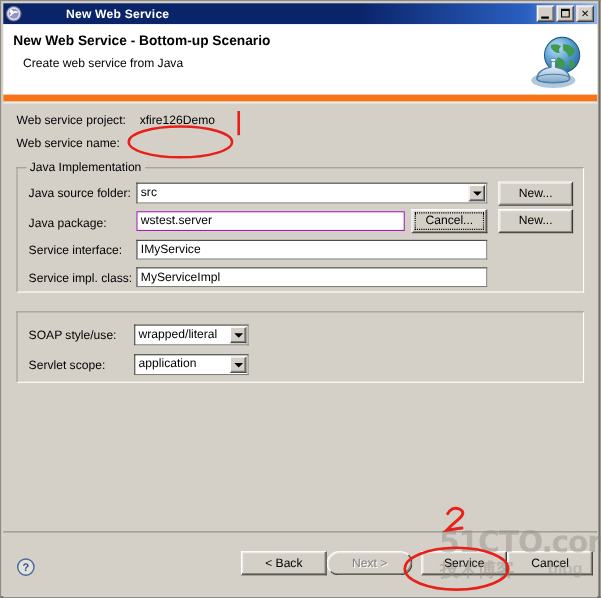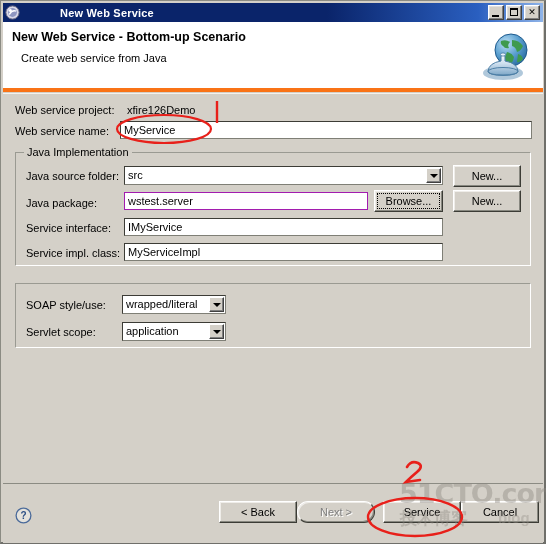--- a/index.html
+++ b/index.html
@@ -97,21 +97,21 @@
   }
 
   
   .header {
     position: absolute;
     left: 2px; top: 21px;
     width: 540px;
     height: 70px;
     background: #ffffff;
     box-sizing: border-box;
-    border-bottom: 4px solid #f97316;
+    border-bottom: 6px solid #f97316;
   }
   .header-title {
     position: absolute;
     left: 9px; top: 8px;
     font-size: 12.5px;
     font-weight: bold;
     color: #000;
     white-space: nowrap;
   }
   .header-sub {
@@ -370,35 +370,34 @@
     </div>
   </div>
   <div class="header-sep"></div>
 
   <div class="body">
 
     <div class="lbl" style="left:12px; top:9px;">Web service project:</div>
     <div class="lbl" style="left:124px; top:9px;">xfire126Demo</div>
 
     <div class="lbl" style="left:12px; top:30px;">Web service name:</div>
-    <div class="txt" style="left:117px; top:26px; width:412px;">MyService</div>
 
     <div class="group" style="left:12px; top:57px; width:516px; height:114px;">
       <div class="group-title">Java Implementation</div>
 
       <div class="lbl" style="left:10px; top:17px;">Java source folder:</div>
       <div class="combo" style="left:108px; top:13px; width:319px;">
         <span class="val">src</span>
         <span class="arrowbox"></span>
       </div>
       <div class="btn" style="left:437px; top:12px; width:68px;">New...</div>
 
       <div class="lbl" style="left:10px; top:44px;">Java package:</div>
       <div class="txt readonly" style="left:108px; top:39px; width:244px;">wstest.server</div>
-      <div class="btn focus" style="left:358px; top:37px; width:69px;">Browse...</div>
+      <div class="btn focus" style="left:358px; top:37px; width:69px;">Cancel...</div>
       <div class="btn" style="left:437px; top:37px; width:68px;">New...</div>
 
       <div class="lbl" style="left:10px; top:69px;">Service interface:</div>
       <div class="txt" style="left:108px; top:65px; width:319px;">IMyService</div>
 
       <div class="lbl" style="left:10px; top:94px;">Service impl. class:</div>
       <div class="txt" style="left:108px; top:90px; width:319px;">MyServiceImpl</div>
     </div>
 
     <div class="group" style="left:12px; top:188px; width:516px; height:65px;">

